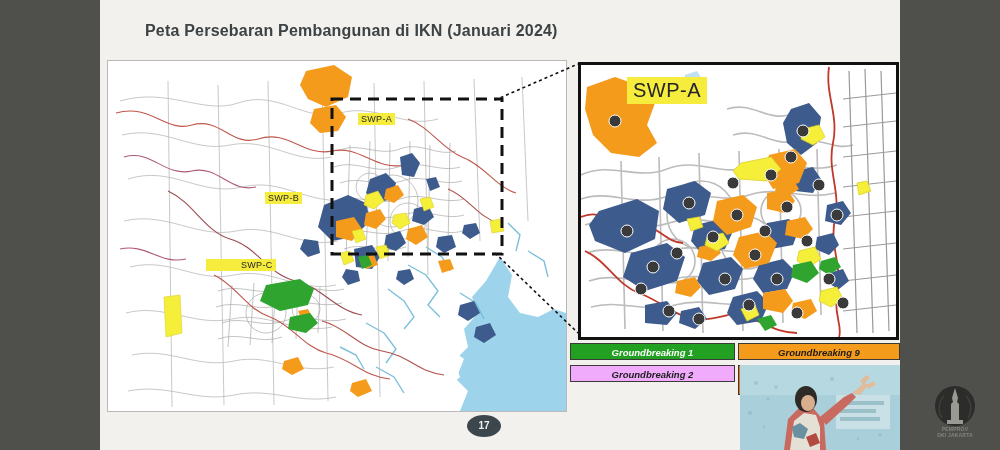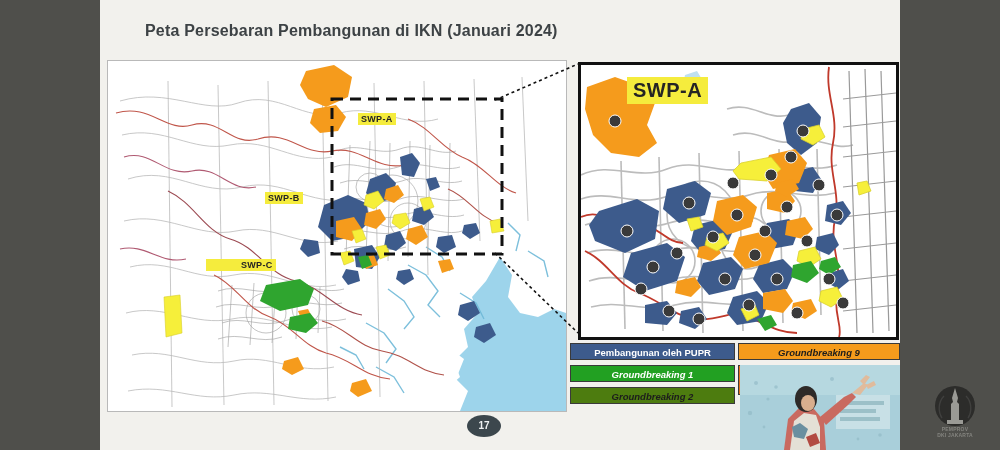--- a/index.html
+++ b/index.html
@@ -34,41 +34,41 @@
   }
   .inset-map{
     position:absolute;left:478px;top:62px;width:315px;height:272px;
     background:#ffffff;border:3px solid #111;overflow:hidden;
   }
   .map-svg{position:absolute;left:0;top:0;width:100%;height:100%;}
 
   
   .region-label{
     position:absolute;background:#f5ec3d;color:#242424;
-    font-weight:bold;font-size:9px;padding:1px 3px;letter-spacing:.3px;
+    font-weight:normal;font-size:9px;padding:1px 3px;letter-spacing:.3px;
     white-space:nowrap;z-index:6;
   }
   .region-label.big{font-size:20px;padding:2px 6px;letter-spacing:.5px;}
 
   
   .connector{position:absolute;left:0;top:0;width:800px;height:450px;z-index:8;pointer-events:none;}
 
   
   .legend{position:absolute;left:470px;top:343px;width:330px;z-index:12;}
   .legend-col-left{position:absolute;left:0;top:0;width:165px;}
   .legend-col-right{position:absolute;left:168px;top:0;width:162px;}
   .legend-item{
     height:17px;line-height:17px;text-align:center;
     font-size:9.5px;font-weight:bold;margin-bottom:5px;
     border:1.5px solid #3a3a3a;box-sizing:border-box;
     white-space:nowrap;overflow:hidden;
   }
   .lg-pupr{background:#3d5b8c;color:#ffffff;}
   .lg-gb1{background:#22a022;color:#ffffff;font-style:italic;text-align:center;}
-  .lg-gb2{background:#4d7c0f;color:#1c1c1c;font-style:italic;}
+  .lg-gb2{background:#f0abfc;color:#1c1c1c;font-style:italic;}
   .lg-gb3{background:#f59b1c;color:#1c1c1c;font-style:italic;}
 
   
   .legend-tab{
     position:absolute;left:0;top:22px;width:9px;height:30px;
     background:#e8711a;border:1.5px solid #3a3a3a;box-sizing:border-box;
   }
 
   
   .video-thumb{
@@ -382,21 +382,20 @@
             <circle cx="216" cy="248" r="6"></circle>
         </g>
       </g>
     </svg>
 
     <div class="region-label big" style="left:46px;top:12px;">SWP-A</div>
   </div>
 
   <div class="legend">
     <div class="legend-col-left">
-      <div class="legend-item lg-pupr">Pembangunan oleh PUPR</div>
       <div class="legend-item lg-gb1">Groundbreaking 1</div>
       <div class="legend-item lg-gb2">Groundbreaking 2</div>
     </div>
     <div class="legend-col-right">
       <div class="legend-item lg-gb3">Groundbreaking 9</div>
       <div class="legend-tab"></div>
     </div>
   </div>
 
   <div class="video-thumb">

